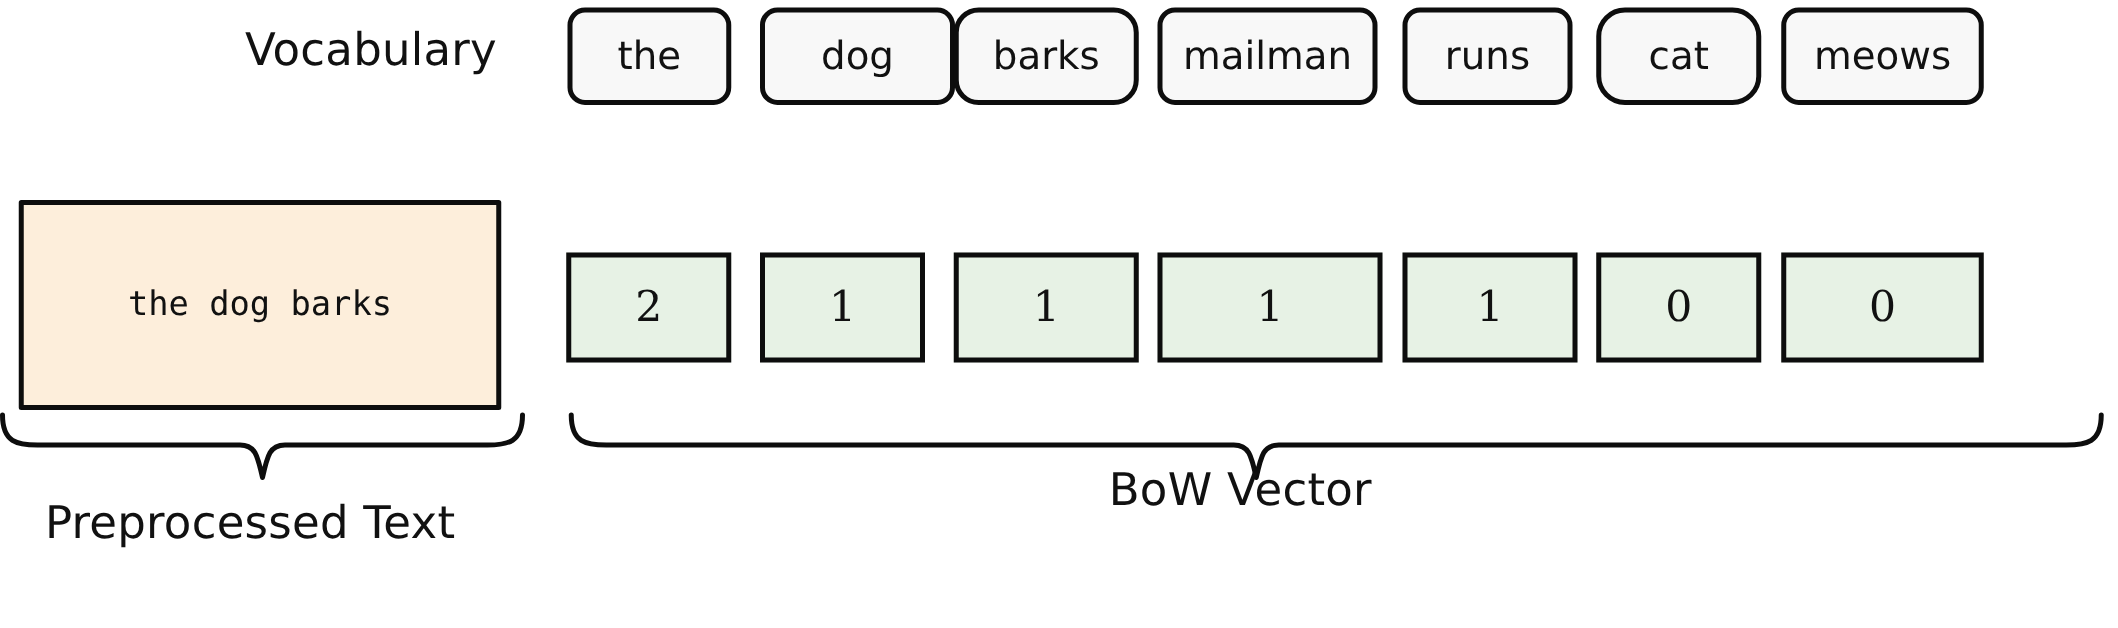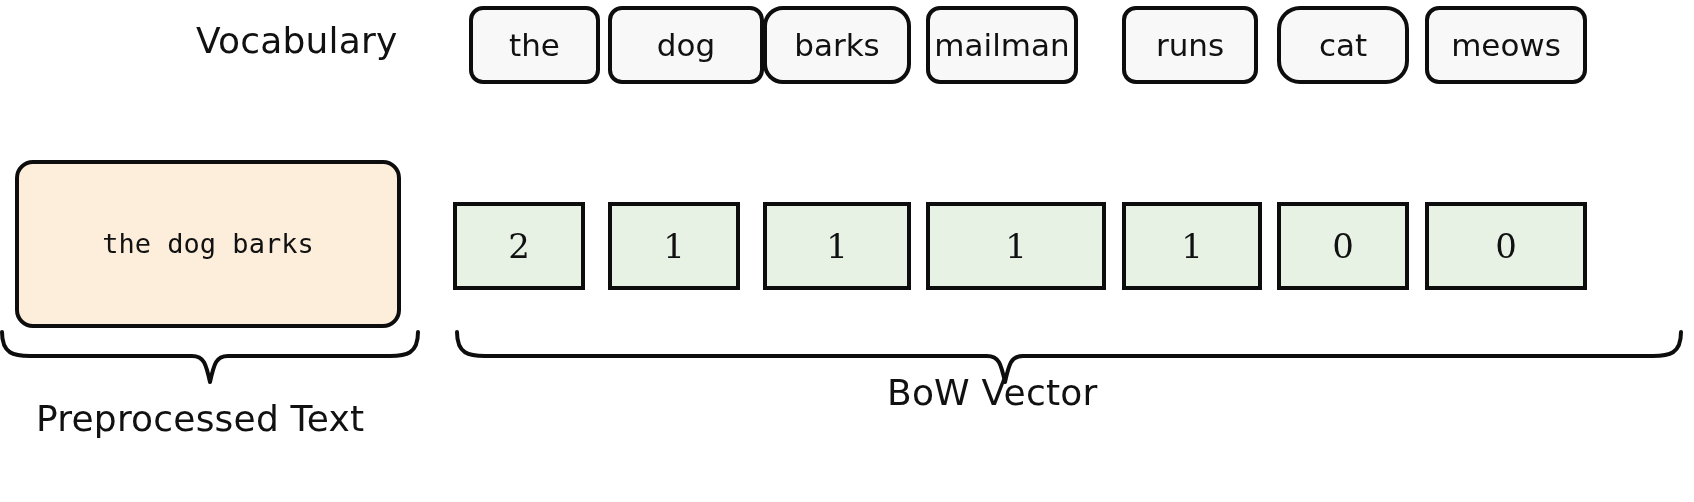--- a/index.html
+++ b/index.html
@@ -68,21 +68,21 @@
   
   #preprocessed-card {
     position: absolute;
     left: 15px;
     top: 160px;
     width: 386px;
     height: 168px;
     box-sizing: border-box;
     background: #fdeedb;
     border: 4px solid #0d0d0d;
-    border-radius: 18px;
+    border-radius: 2px;
     display: flex;
     flex-direction: column;
     align-items: center;
     justify-content: center;
   }
   .preprocessed-line {
     font-family: "DejaVu Sans Mono", monospace;
     font-size: 27px;
     color: #111111;
     line-height: 1.55;
@@ -141,30 +141,30 @@
   }
 </style>
 </head>
 <body>
 
 <div id="canvas">
 
   <div id="vocabulary-label" class="section-label">Vocabulary</div>
 
   <div class="vocab-row" id="vocab-row">
-      <div class="vocab-box" style="left: 16px; width: 131px; justify-content: center;">
+      <div class="vocab-box" style="left: 1px; width: 131px; justify-content: center;">
         <span class="vocab-text">the</span>
       </div>
       <div class="vocab-box" style="left: 155px; width: 156px;">
         <span class="vocab-text">dog</span>
       </div>
       <div class="vocab-box" style="left: 310px; width: 148px; border-radius: 20px;">
         <span class="vocab-text">barks</span>
       </div>
-      <div class="vocab-box" style="left: 473px; width: 152px;">
+      <div class="vocab-box" style="left: 473px; width: 176px;">
         <span class="vocab-text">mailman</span>
       </div>
       <div class="vocab-box" style="left: 669px; width: 136px;">
         <span class="vocab-text">runs</span>
       </div>
       <div class="vocab-box" style="left: 824px; width: 132px; border-radius: 23px;">
         <span class="vocab-text">cat</span>
       </div>
       <div class="vocab-box" style="left: 972px; width: 162px;">
         <span class="vocab-text">meows</span>

